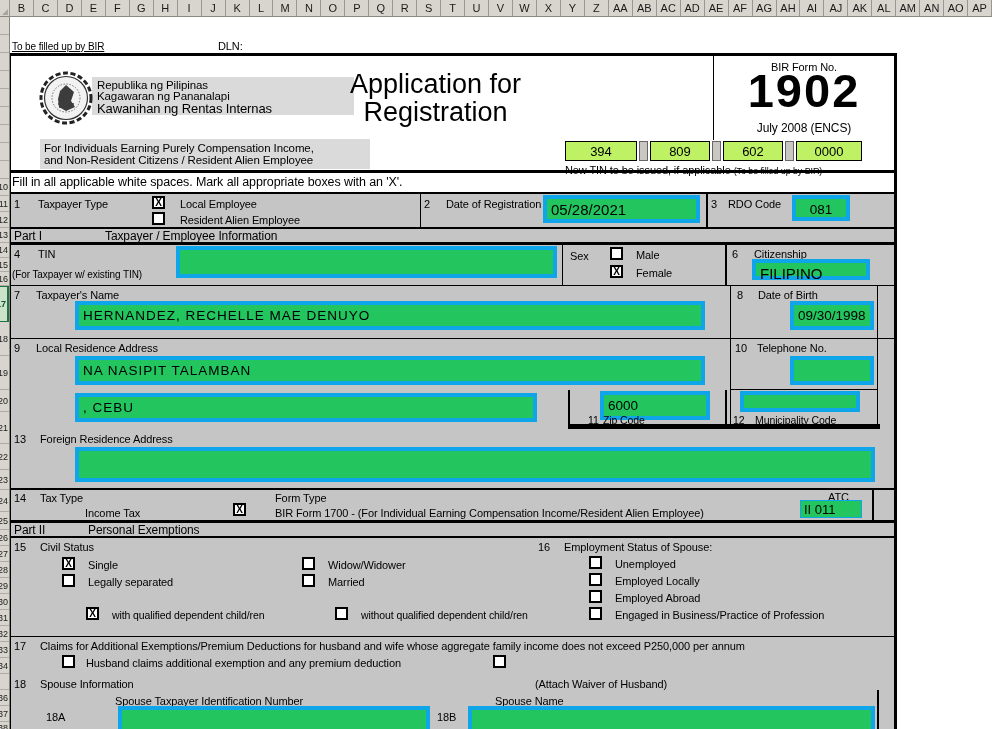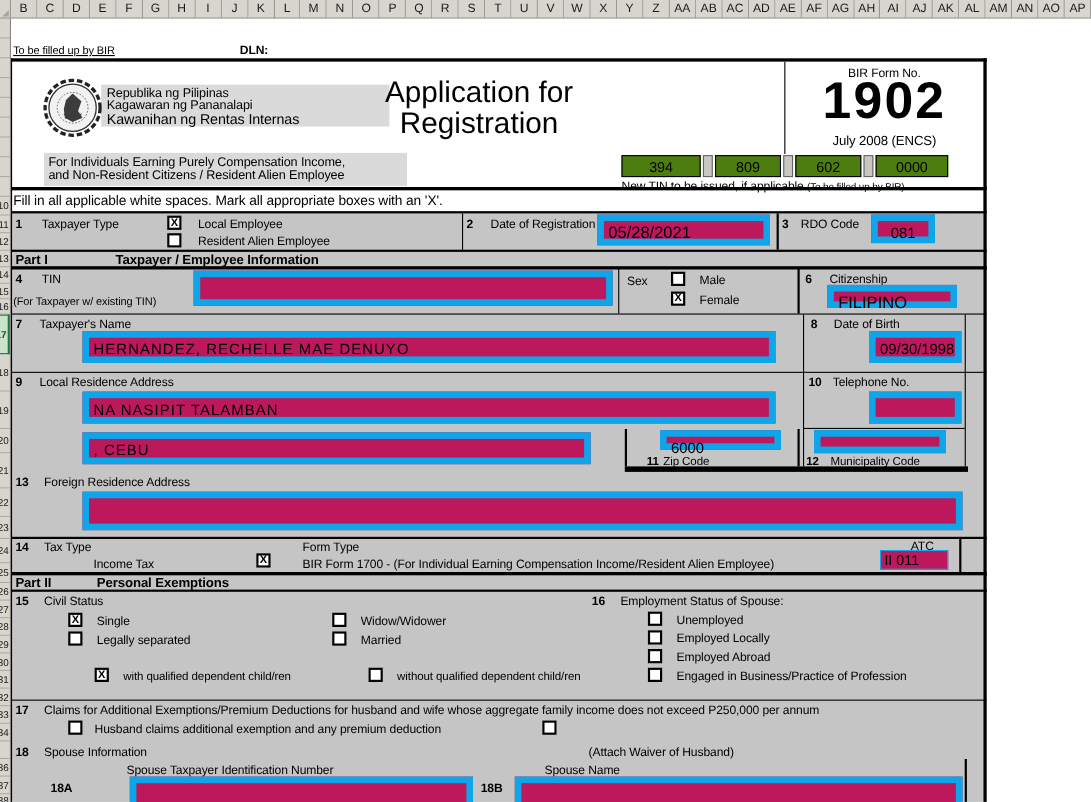--- a/index.html
+++ b/index.html
@@ -19,33 +19,33 @@
   .rowcell.sel{background:#cbe2cb;border-right:2px solid #217346;border-bottom:1px solid #217346;border-top:1px solid #217346;}
   .rowcell.sel .rn{color:#11502a;font-weight:bold;}
   .sheet{position:absolute;left:10px;top:17px;width:982px;height:712px;background:#fff;}
   
   .gray{position:absolute;background:#c5c5c5;}
   .white{position:absolute;background:#fff;}
   .lgray{position:absolute;background:#dadada;}
   .hl{position:absolute;background:#000;}
   .vl{position:absolute;background:#000;}
   .t{position:absolute;font-size:11px;line-height:12px;white-space:nowrap;letter-spacing:-0.1px;color:#000;}
-  .b{font-weight:bold;}
+  .b{font-weight:normal;}
   .u{text-decoration:underline;}
   .fs9{font-size:9px;}.fs10{font-size:10px;}.fs105{font-size:10.5px;}.fs115{font-size:11.5px;line-height:11.5px;}
   .fs12{font-size:12px;}.fs125{font-size:12.5px;}.fs13{font-size:13px;}
-  .box{position:absolute;background:#be185d;border:6px solid #0ea5e9;box-sizing:border-box;display:flex;align-items:flex-start;padding:3px 4px;}
+  .box{position:absolute;background:#22c55e;border:4px solid #0ea5e9;box-sizing:border-box;display:flex;align-items:flex-start;padding:3px 4px;}
   .box.thin{border-width:1px;padding:1px 3px;}
   .box.center{justify-content:center;}
   .val{font-size:15px;line-height:16px;white-space:nowrap;}
   .vsm{font-size:13.5px;}
   .lsp1{letter-spacing:1px;}
   .cb{position:absolute;width:13px;height:13px;background:#fff;border:2px solid #000;box-sizing:border-box;
       display:flex;align-items:center;justify-content:center;font-size:10px;font-weight:bold;line-height:1;}
-  .tinbox{position:absolute;height:20px;background:#4d7c0f;border:1px solid #000;box-sizing:border-box;
+  .tinbox{position:absolute;height:20px;background:#bef264;border:1px solid #000;box-sizing:border-box;
           display:flex;align-items:center;justify-content:center;font-size:13px;}
   .gap{position:absolute;height:20px;background:#c9c7c2;border:1px solid #666;box-sizing:border-box;}
   .titleline{position:absolute;left:318px;width:235px;text-align:center;font-size:27px;line-height:28px;white-space:nowrap;}
   .fnwrap{position:absolute;left:714px;width:180px;text-align:center;white-space:nowrap;}
 </style>
 </head>
 <body>
 
 <div class="screen">
 
@@ -334,21 +334,21 @@
     </div>
   <div class="t b" style="left:735px;top:342px">10</div>
   <div class="t" style="left:757px;top:342px">Telephone No.</div>
   <div class="box" style="left:790px;top:356px;width:84px;height:29px">
       <span class="val"></span>
     </div>
 
   <div class="box" style="left:75px;top:393px;width:462px;height:29px">
       <span class="val vsm lsp1">, CEBU</span>
     </div>
-  <div class="box" style="left:600px;top:391px;width:110px;height:17px">
+  <div class="box" style="left:600px;top:391px;width:110px;height:29px">
       <span class="val vsm">6000</span>
     </div>
   <div class="t b fs105" style="left:588px;top:414px">11</div>
   <div class="t fs105" style="left:603px;top:414px">Zip Code</div>
   <div class="box" style="left:740px;top:391px;width:120px;height:21px">
       <span class="val"></span>
     </div>
   <div class="t b fs105" style="left:733px;top:414px">12</div>
   <div class="t fs105" style="left:755px;top:414px">Municipality Code</div>
 

